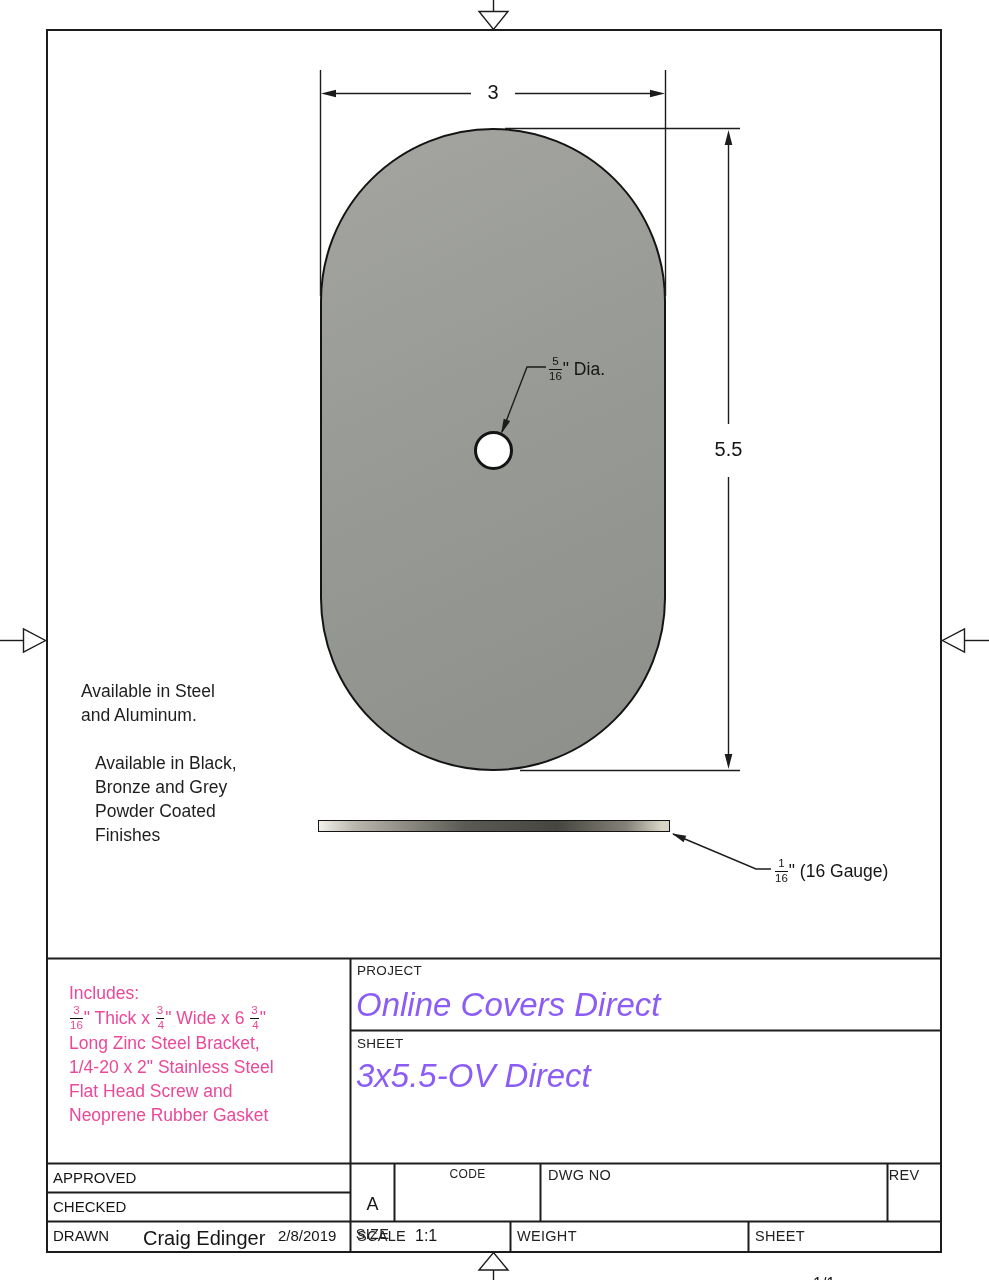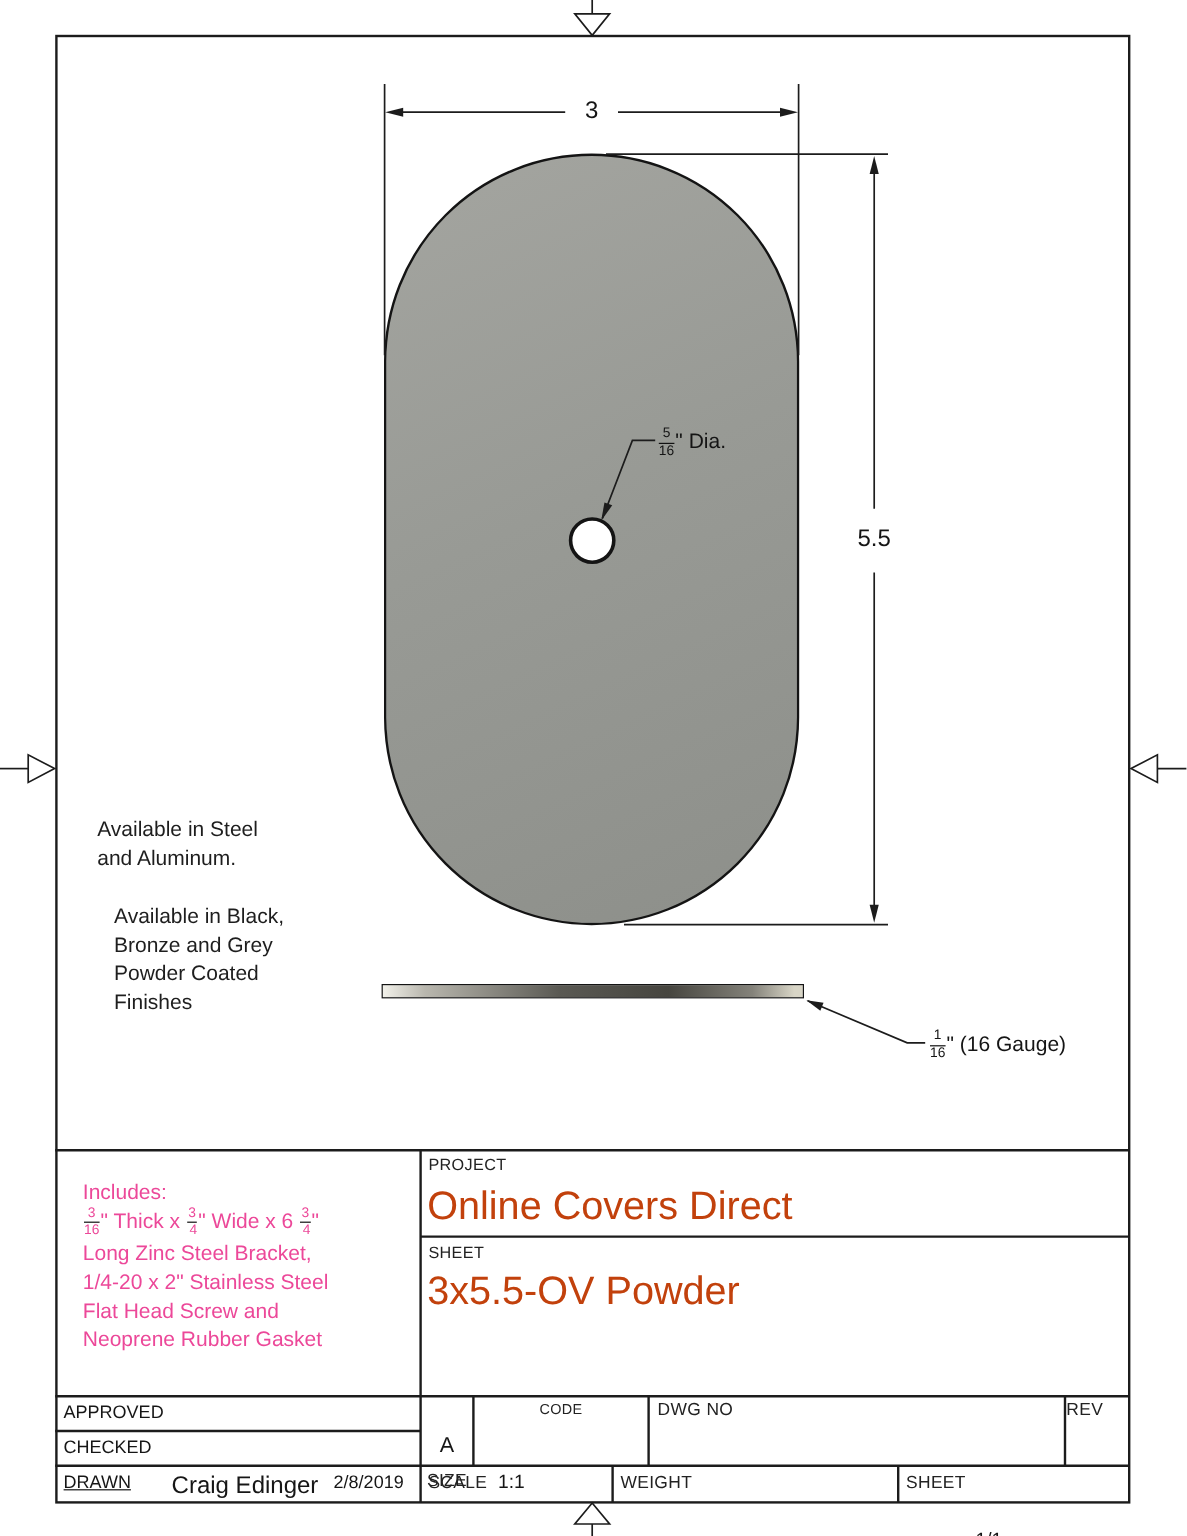--- a/index.html
+++ b/index.html
@@ -28,21 +28,21 @@
     background:linear-gradient(90deg,#f2f1ea 0%,#b9b7ae 10%,#5a5953 42%,#46453f 68%,#84827a 88%,#d8d5c6 98%);
   }
   
   .dimtext{font-size:20px;color:#151515;text-align:center;}
   .leadertext{font-size:17.5px;color:#151515;white-space:nowrap;}
   .note{font-size:17.5px;line-height:24px;color:#1e1e1e;white-space:nowrap;}
   .frac{display:inline-block;vertical-align:-5px;text-align:center;line-height:1;margin:0 1px;}
   .frac .n{display:block;font-size:11.5px;border-bottom:1.2px solid #111;padding:0 1px 1px;}
   .frac .d{display:block;font-size:11.5px;padding-top:1px;text-align:right;}
   .tb-label{font-size:13.5px;color:#222;letter-spacing:.3px;white-space:nowrap;}
-  .tb-big{font-size:33px;color:#c2410c;white-space:nowrap;}
+  .tb-big{font-size:33px;color:#8b5cf6;white-space:nowrap;font-style:italic;}
   .tb-cellval{font-size:16px;color:#161616;white-space:nowrap;}
   .includes{font-size:17.5px;line-height:24px;color:#ec4899;white-space:nowrap;}
   .ctr{text-align:center;}
 </style>
 </head>
 <body>
 
 <div class="page">
 
   <div class="frame"></div>
@@ -145,25 +145,25 @@
     <div>Long Zinc Steel Bracket,</div>
     <div>1/4-20 x 2" Stainless Steel</div>
     <div>Flat Head Screw and</div>
     <div>Neoprene Rubber Gasket</div>
   </div>
 
   <div class="abs tb-label" style="left:357px;top:963px;">PROJECT</div>
   <div class="abs tb-big" style="left:356px;top:986px;">Online Covers Direct</div>
 
   <div class="abs tb-label" style="left:357px;top:1036px;">SHEET</div>
-  <div class="abs tb-big" style="left:356px;top:1057px;">3x5.5-OV Powder</div>
+  <div class="abs tb-big" style="left:356px;top:1057px;">3x5.5-OV Direct</div>
 
   <div class="abs tb-cellval" style="left:53px;top:1169px;font-size:15px;">APPROVED</div>
   <div class="abs tb-cellval" style="left:53px;top:1198px;font-size:15px;">CHECKED</div>
-  <div class="abs tb-cellval" style="left:53px;top:1227px;font-size:15px;text-decoration:underline;">DRAWN</div>
+  <div class="abs tb-cellval" style="left:53px;top:1227px;font-size:15px;">DRAWN</div>
   <div class="abs tb-cellval" style="left:143px;top:1227px;font-size:20px;">Craig Edinger</div>
   <div class="abs tb-cellval" style="left:278px;top:1227px;font-size:15px;">2/8/2019</div>
 
   <div class="abs tb-label ctr" style="left:351px;top:1226px;width:43px;font-size:14.5px;">SIZE</div>
   <div class="abs tb-cellval ctr" style="left:351px;top:1194px;width:43px;font-size:18px;">A</div>
 
   <div class="abs tb-label ctr" style="left:395px;top:1167px;width:145px;font-size:12px;">CODE</div>
   <div class="abs tb-label" style="left:548px;top:1167px;font-size:14.5px;">DWG NO</div>
   <div class="abs tb-label ctr" style="left:887px;top:1167px;width:34px;font-size:14.5px;">REV</div>
 

